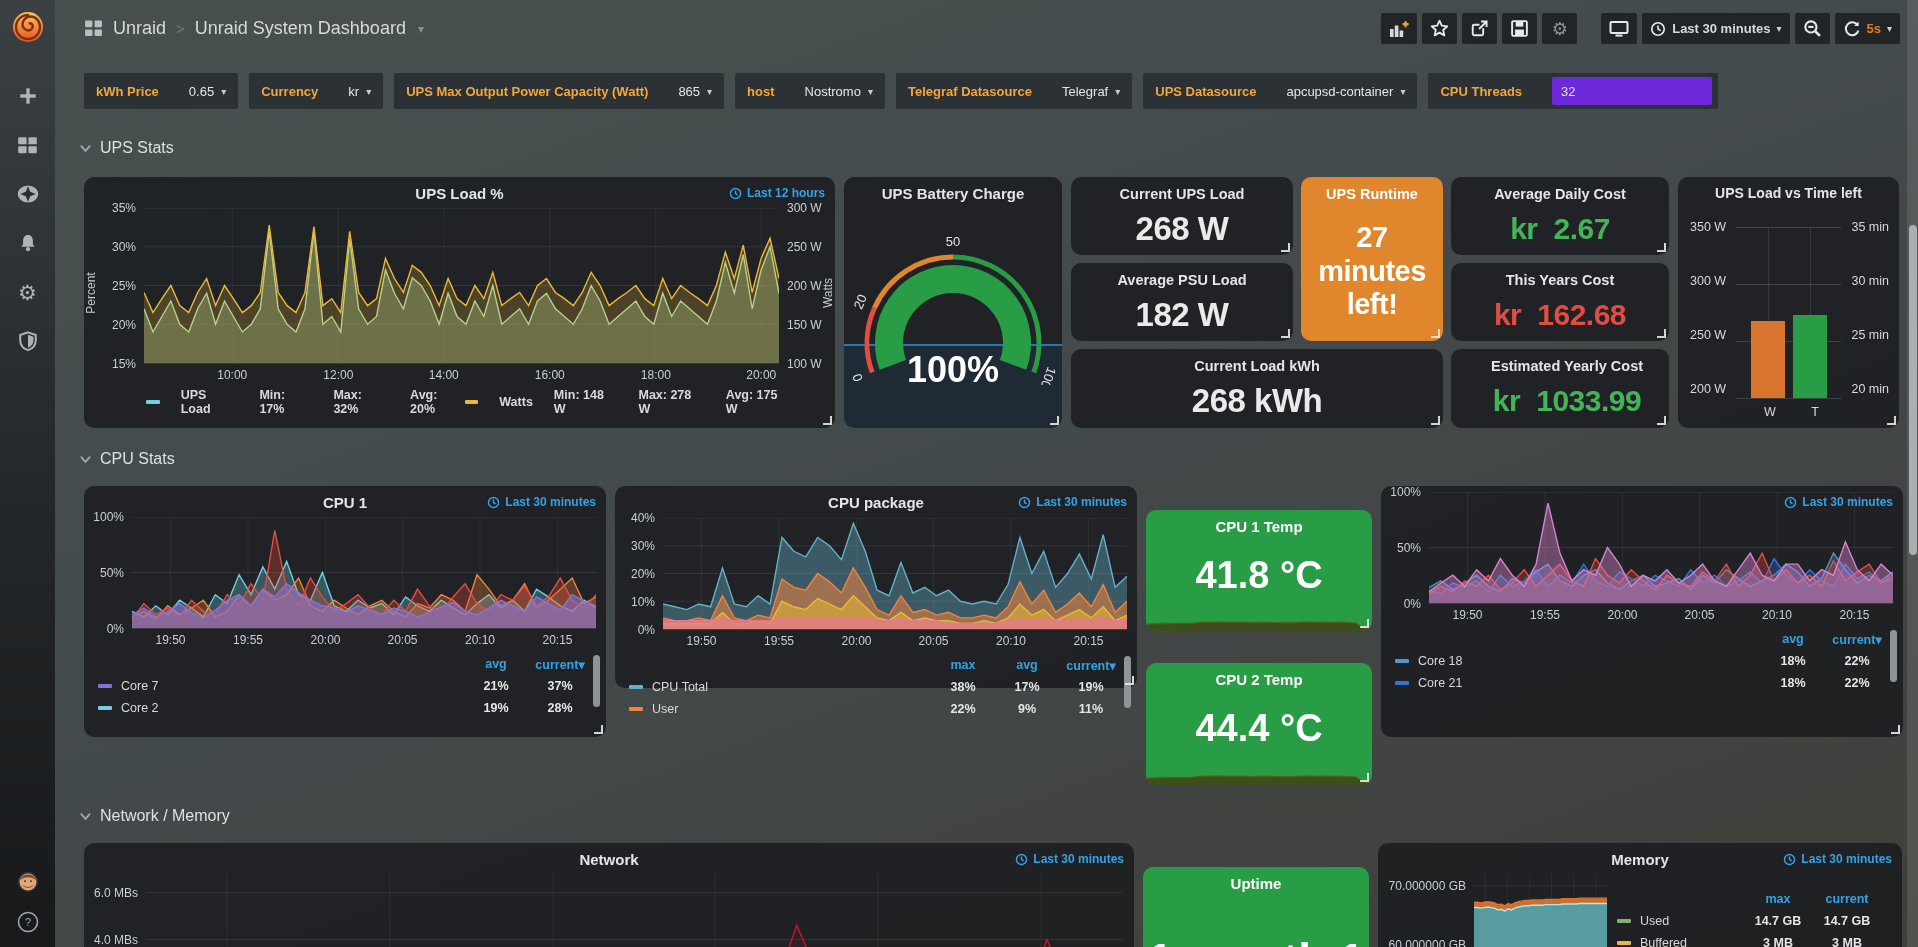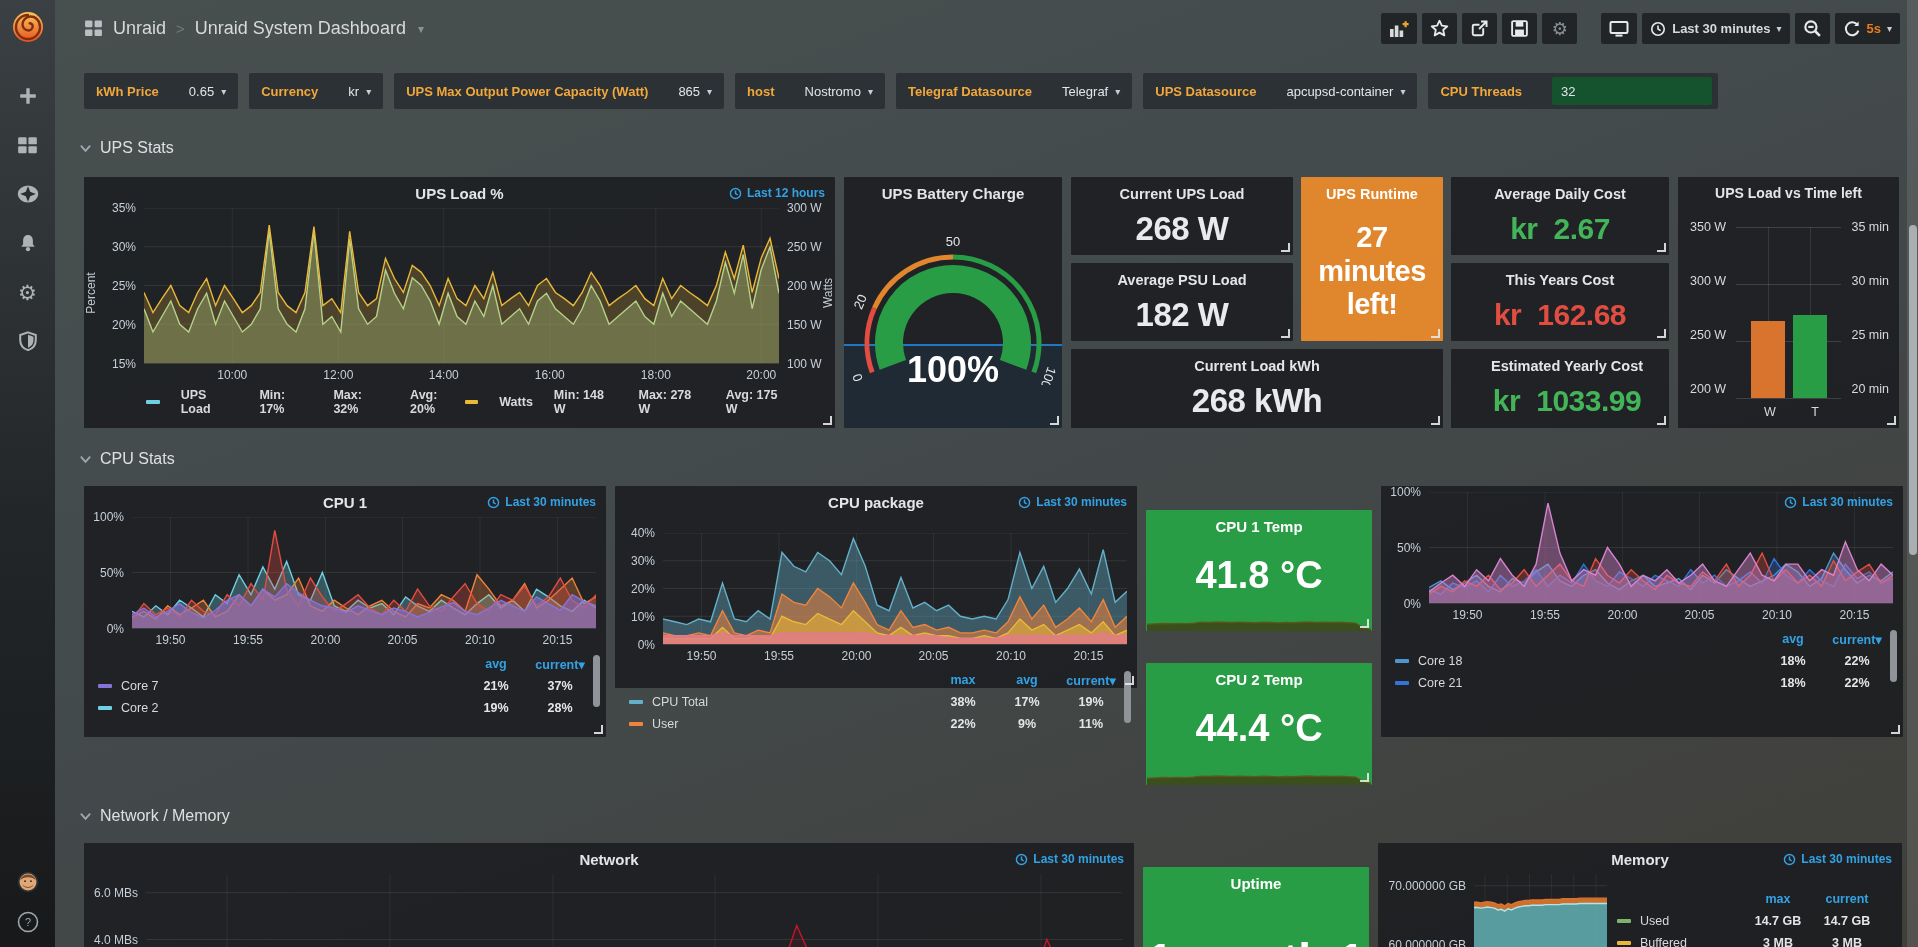--- a/index.html
+++ b/index.html
@@ -32,33 +32,33 @@
   .nav-btn.dim { color:#888f94; }
   .nav-gap { width:14px; }
   .timepick { font-weight:bold; font-size:13px; }
   .interval { color:#eb7b18; font-weight:bold; font-size:13px; }
   .caret-sm { font-size:10px; color:#c7d0d9; }
   
   .submenu { display:flex; gap:11px; padding-left:29px; margin-top:16px; height:36px; }
   .varbox { background:#2c3136; border-radius:2px; display:flex; align-items:center; padding:0 12px; gap:30px; }
   .varlabel { color:#f2a73b; font-weight:bold; font-size:13px; }
   .varvalue { color:#e3e5e8; font-size:13px; display:flex; align-items:center; gap:7px; cursor:pointer; }
-  .varinput { background:#14532d; border:none; border-radius:2px; color:#e3e5e8; font-size:13px;
+  .varinput { background:#6d28d9; border:none; border-radius:2px; color:#e3e5e8; font-size:13px;
     font-family:"Liberation Sans",sans-serif; height:28px; width:160px; padding:0 9px; margin-right:-6px; }
   .links { display:flex; gap:10px; padding-left:29px; margin-top:10px; height:26px; }
   .linkbox { background:#2c3136; border-radius:2px; display:flex; align-items:center; gap:7px;
     padding:0 10px; font-size:12px; color:#e3e5e8; cursor:pointer; }
   
   .section-head { display:flex; align-items:center; gap:8px; padding-left:24px; margin-top:16px; height:30px;
     color:#dde0e3; font-size:16px; cursor:pointer; }
   .section-head.first { margin-top:24px; }
   .chev { color:#9fa7b3; }
   .row { display:flex; gap:9px; padding-left:29px; margin-top:12px; }
   .row.r1 { margin-top:14px; }
-  .panel { background:rgba(24,26,29,0.82); position:relative; border-radius:1px; }
+  .panel { background:rgba(24,26,29,0.82); position:relative; border-radius:10px; }
   .panel::after { content:""; position:absolute; right:3px; bottom:3px; width:7px; height:7px;
     border-right:2px solid #e8e9ea; border-bottom:2px solid #e8e9ea; opacity:.9; }
   .ptitle { text-align:center; padding-top:8px; font-weight:bold; font-size:15px; color:#e3e5e8; cursor:pointer; }
   .time-ind { position:absolute; top:9px; right:10px; display:flex; align-items:center; gap:5px;
     color:#33a2e5; font-size:12px; font-weight:bold; cursor:pointer; }
   
   .chart-body { display:flex; position:relative; }
   .yaxis { position:relative; }
   .ylab { position:absolute; right:8px; transform:translateY(-50%); font-size:12px; color:#c7d0d9; white-space:nowrap; }
   .raxis .ylab { left:8px; right:auto; }
@@ -565,21 +565,21 @@
 
     <div class="panel" style="width:522px; height:202px;">
       <div class="ptitle">CPU package</div>
       <div class="time-ind">
         <svg width="13" height="13" viewBox="0 0 18 18">
             <circle cx="9" cy="9" r="7" fill="none" stroke="#33a2e5" stroke-width="2"></circle>
             <path d="M9 5 V9 L12 10.8" fill="none" stroke="#33a2e5" stroke-width="2"></path>
           </svg>
         <span>Last 30 minutes</span>
       </div>
-      <div class="chart-body" style="height:112px; margin-top:22px;">
+      <div class="chart-body" style="height:112px; margin-top:7px;">
         <div class="yaxis" style="width:48px;">
           <span class="ylab" style="top:0%">40%</span>
           <span class="ylab" style="top:25%">30%</span>
           <span class="ylab" style="top:50%">20%</span>
           <span class="ylab" style="top:75%">10%</span>
           <span class="ylab" style="top:100%">0%</span>
         </div>
         <div class="plot" style="margin-right:10px;">
           <svg id="svg-cpu-package" preserveAspectRatio="none" viewBox="0 0 100 100">
               <line x1="8.3" y1="0" x2="8.3" y2="100" stroke="rgba(255,255,255,0.06)" vector-effect="non-scaling-stroke"></line>

